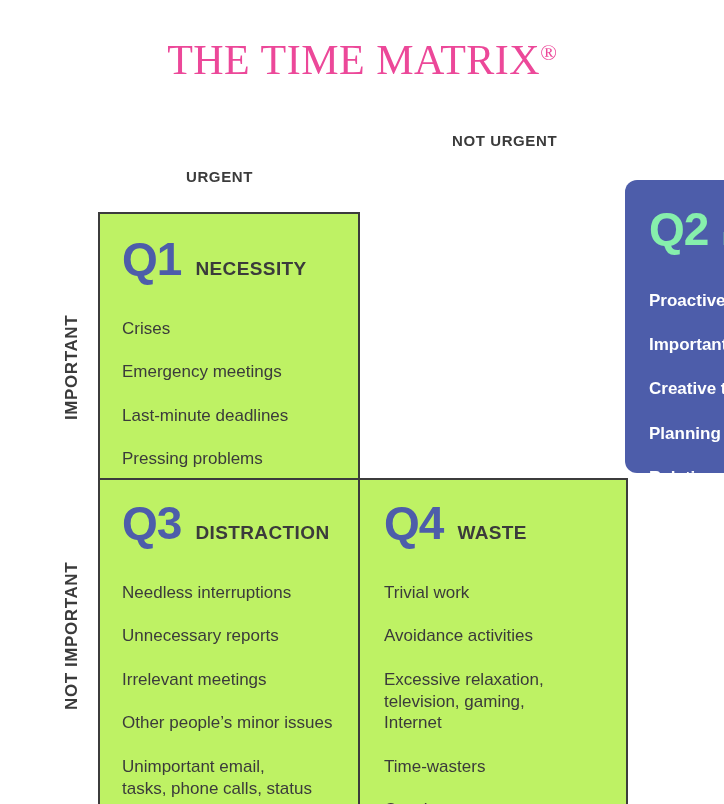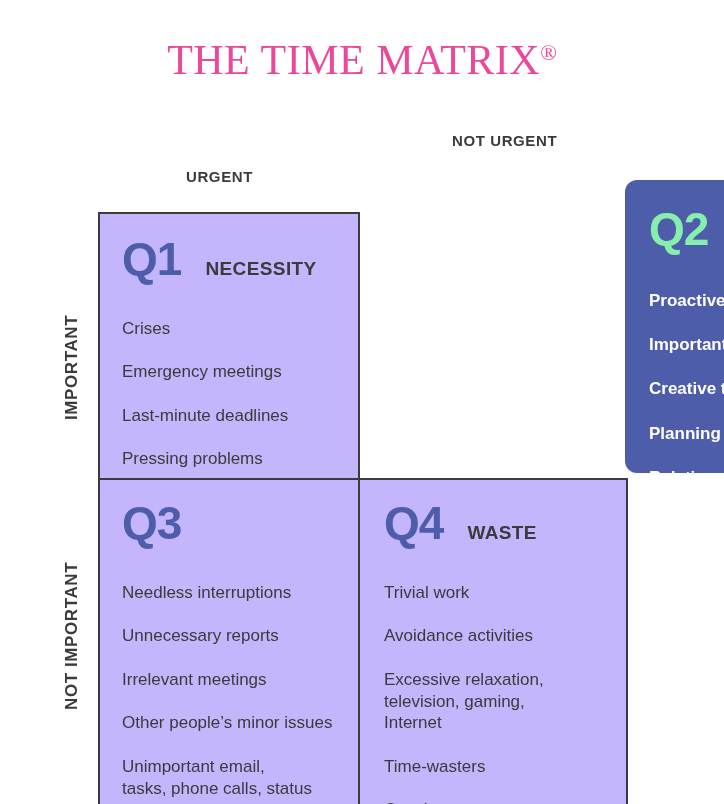--- a/index.html
+++ b/index.html
@@ -67,21 +67,21 @@
     position: absolute;
     left: 98px;
     top: 212px;
     width: 530px;
     height: 534px;
   }
   .cell {
     position: absolute;
     box-sizing: border-box;
     border: 2px solid #3c3c3c;
-    background: #c4b5fd;
+    background: #bef264;
   }
   #cell-q1 { left: 0px;   top: 0px;   width: 262px; height: 268px; }
   #cell-q2 { left: 260px; top: 0px;   width: 270px; height: 268px;
              border: none; background: transparent; }
   #cell-q3 { left: 0px;   top: 266px; width: 262px; height: 348px; }
   #cell-q4 { left: 260px; top: 266px; width: 270px; height: 348px; }
 
   
   .q2-panel {
     position: absolute;
@@ -105,21 +105,21 @@
     font-weight: bold;
     letter-spacing: -1px;
     color: #4d5daa;
     line-height: 1;
   }
   .q-name {
     font-size: 19px;
     font-weight: bold;
     letter-spacing: 0.4px;
     color: #3b3b3b;
-    margin-left: 24px;
+    margin-left: 14px;
     line-height: 1;
   }
   .q2-panel .q-num,
   .q2-panel .q-name { color: #86efac; }
 
   
   .q-list {
     position: absolute;
     margin: 0;
     padding: 0;
@@ -194,20 +194,21 @@
         <li>Relationship building</li>
         <li>Learning and renewal</li>
         <li>Recreation</li>
       </ul>
     </div>
   </div>
 
   <div class="cell" id="cell-q3">
     <div class="q-head" id="q3-head">
       <span class="q-num">Q3</span>
+      <span class="q-name">DISTRACTION</span>
     </div>
     <ul class="q-list" id="q3-list">
       <li>Needless interruptions</li>
       <li>Unnecessary reports</li>
       <li>Irrelevant meetings</li>
       <li>Other people’s minor issues</li>
       <li>Unimportant email,
    tasks, phone calls, status
    posts, etc.</li>
     </ul>

